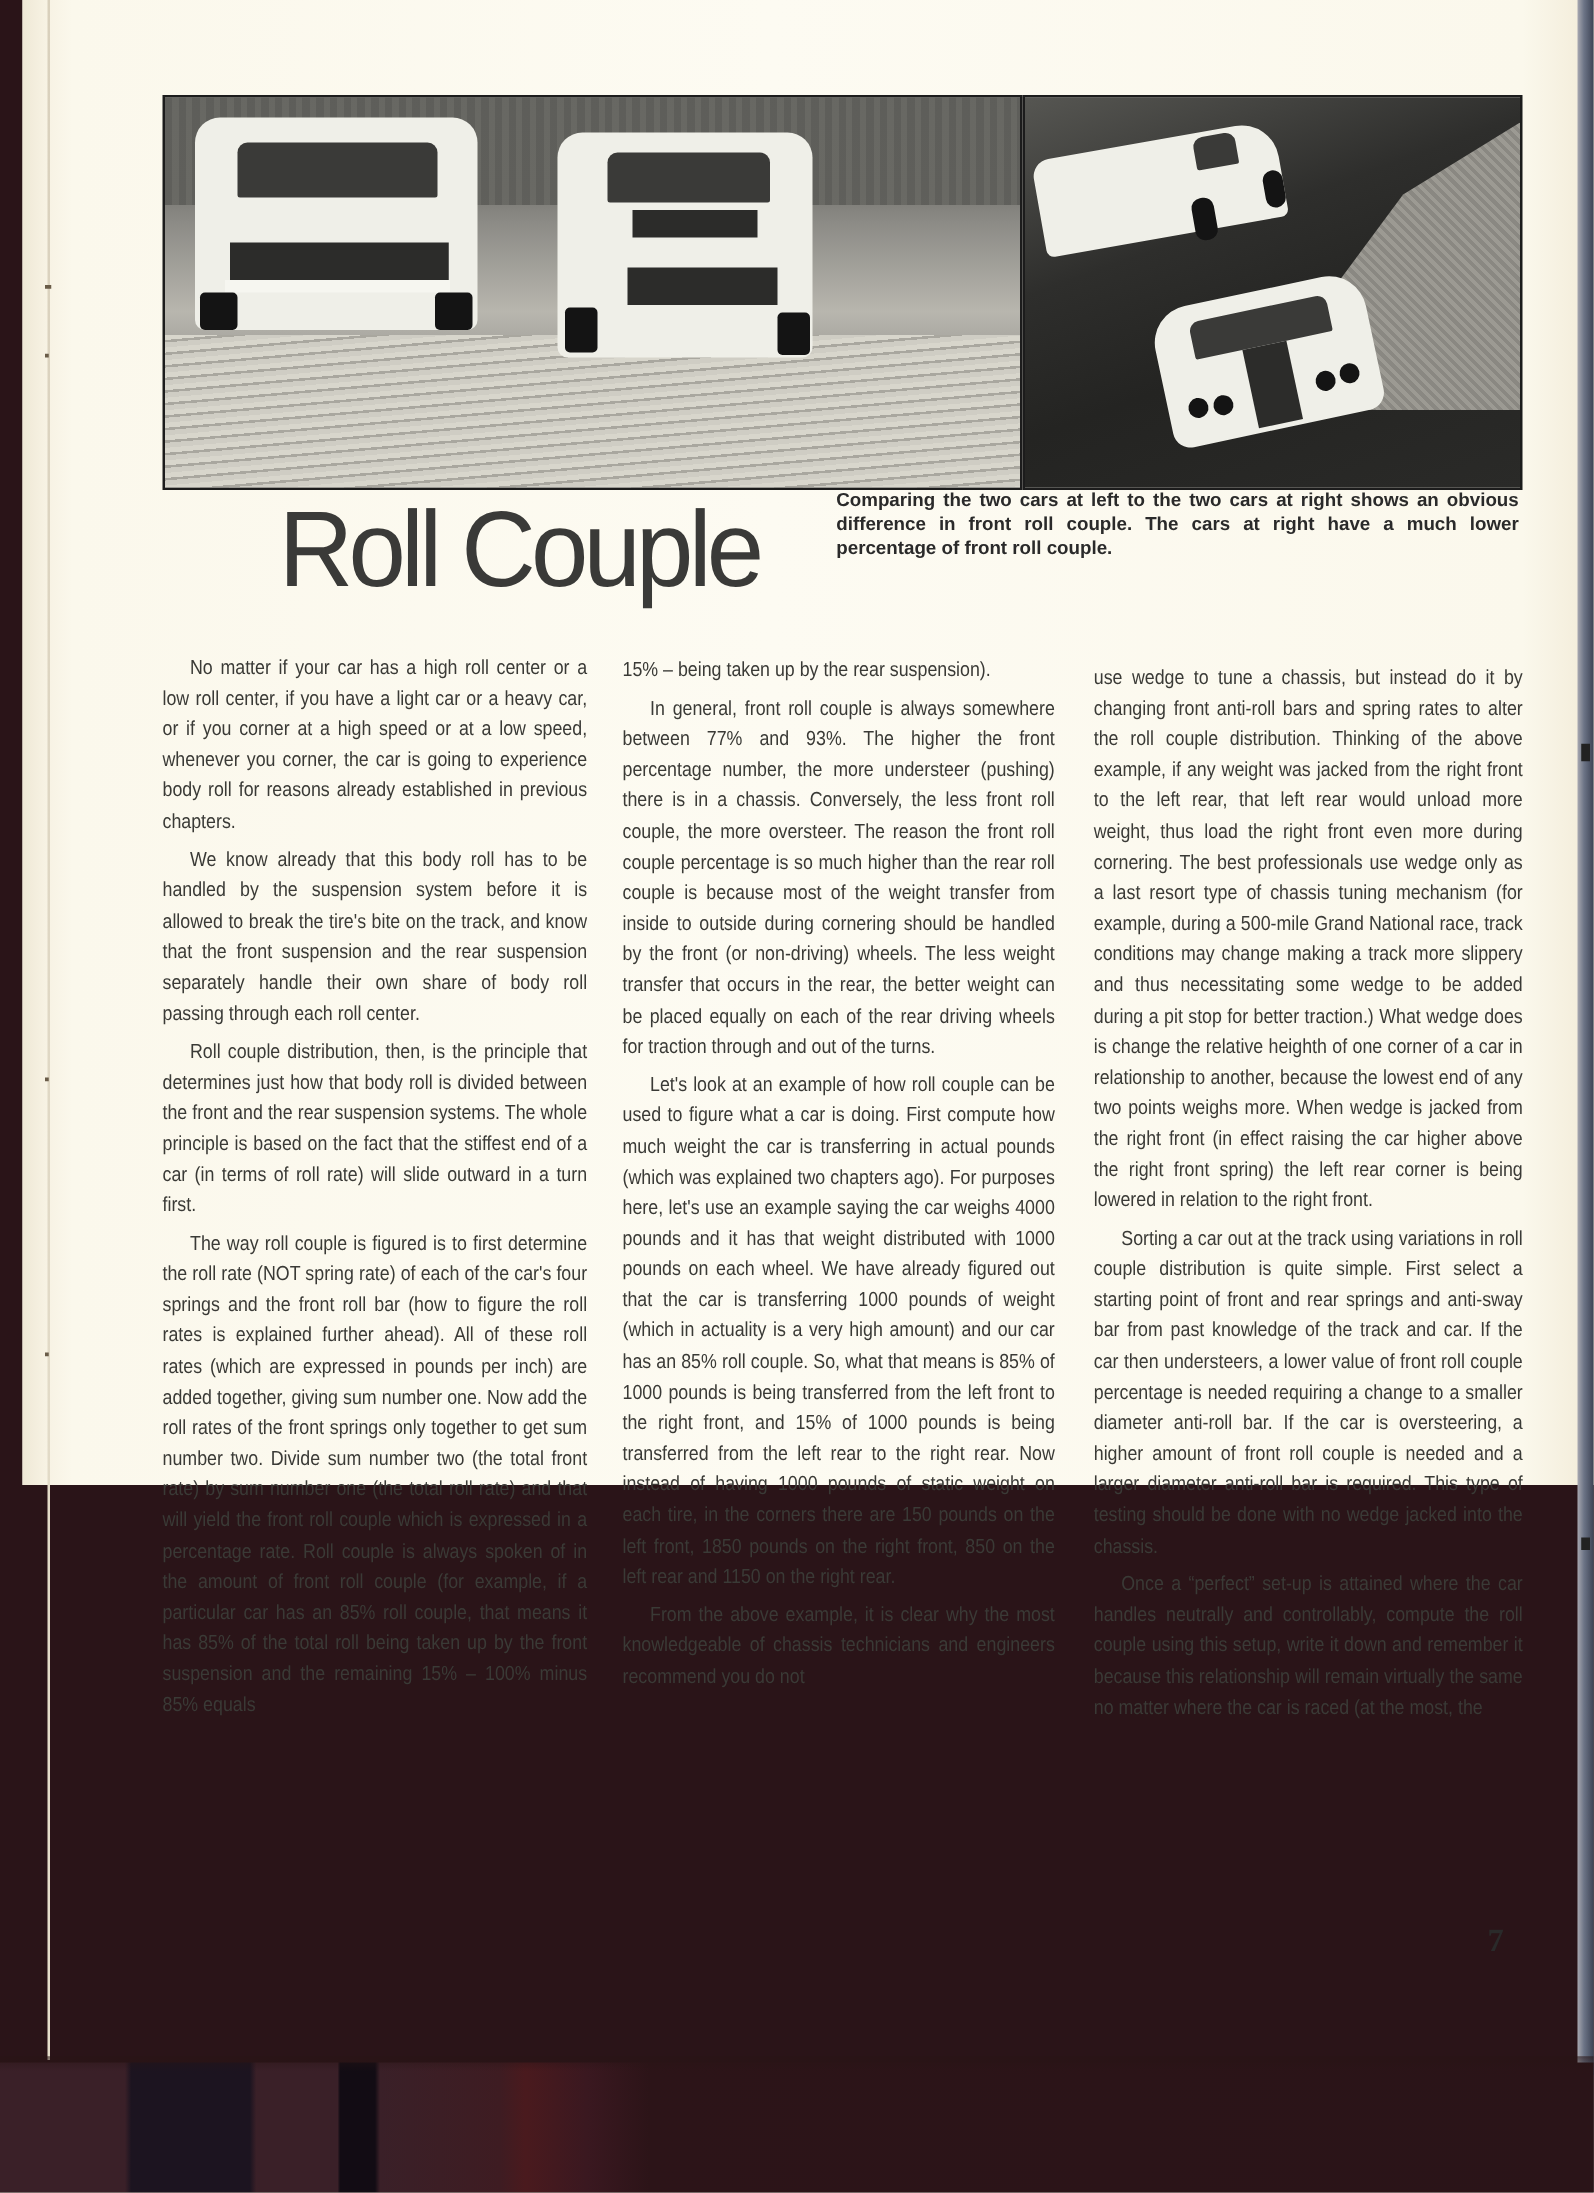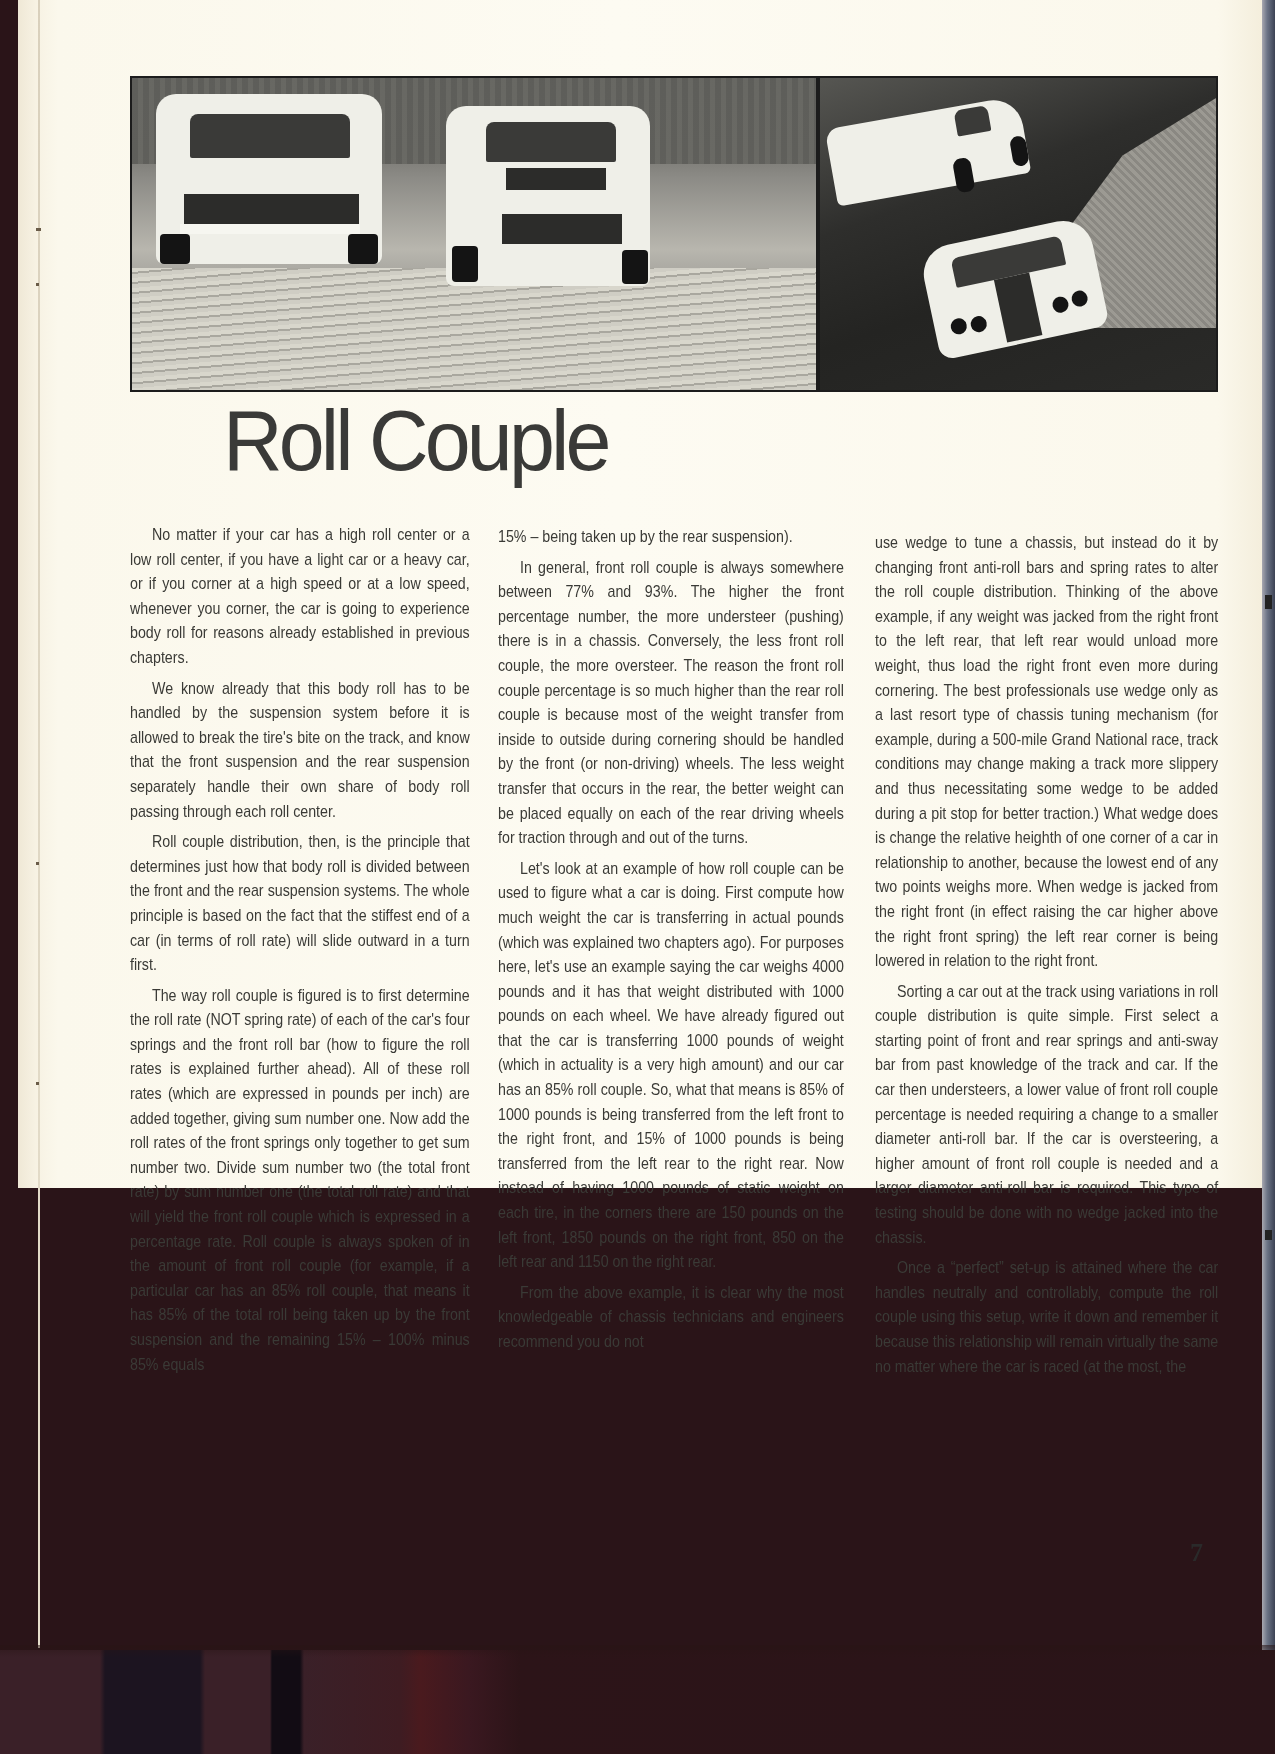--- a/index.html
+++ b/index.html
@@ -128,20 +128,21 @@
       <div class="wind" style="left:30px;top:14px;width:112px;height:30px;"></div>
       <div class="grille" style="left:68px;top:44px;width:36px;height:64px;"></div>
       <div class="tire" style="left:16px;top:74px;width:16px;height:16px;border-radius:50%;"></div>
       <div class="tire" style="left:36px;top:76px;width:16px;height:16px;border-radius:50%;"></div>
       <div class="tire" style="left:120px;top:74px;width:16px;height:16px;border-radius:50%;"></div>
       <div class="tire" style="left:140px;top:72px;width:16px;height:16px;border-radius:50%;"></div>
     </div>
   </div>
 
   <div class="title">Roll Couple</div>
+  <div class="caption">Comparing the two cars at left to the two cars at right shows an obvious difference in front roll couple. The cars at right have a much lower percentage of front roll couple.</div>
 
   <div class="column col1">
     <p>No matter if your car has a high roll center or a low roll center, if you have a light car or a heavy car, or if you corner at a high speed or at a low speed, whenever you corner, the car is going to experience body roll for reasons already established in previous chapters.</p>
     <p>We know already that this body roll has to be handled by the suspension system before it is allowed to break the tire's bite on the track, and know that the front suspension and the rear suspension separately handle their own share of body roll passing through each roll center.</p>
     <p>Roll couple distribution, then, is the principle that determines just how that body roll is divided between the front and the rear suspension systems. The whole principle is based on the fact that the stiffest end of a car (in terms of roll rate) will slide outward in a turn first.</p>
     <p>The way roll couple is figured is to first determine the roll rate (NOT spring rate) of each of the car's four springs and the front roll bar (how to figure the roll rates is explained further ahead). All of these roll rates (which are expressed in pounds per inch) are added together, giving sum number one. Now add the roll rates of the front springs only together to get sum number two. Divide sum number two (the total front rate) by sum number one (the total roll rate) and that will yield the front roll couple which is expressed in a percentage rate. Roll couple is always spoken of in the amount of front roll couple (for example, if a particular car has an 85% roll couple, that means it has 85% of the total roll being taken up by the front suspension and the remaining 15% – 100% minus 85% equals</p>
   </div>
 
   <div class="column col2">
     <p class="cont">15% – being taken up by the rear suspension).</p>

